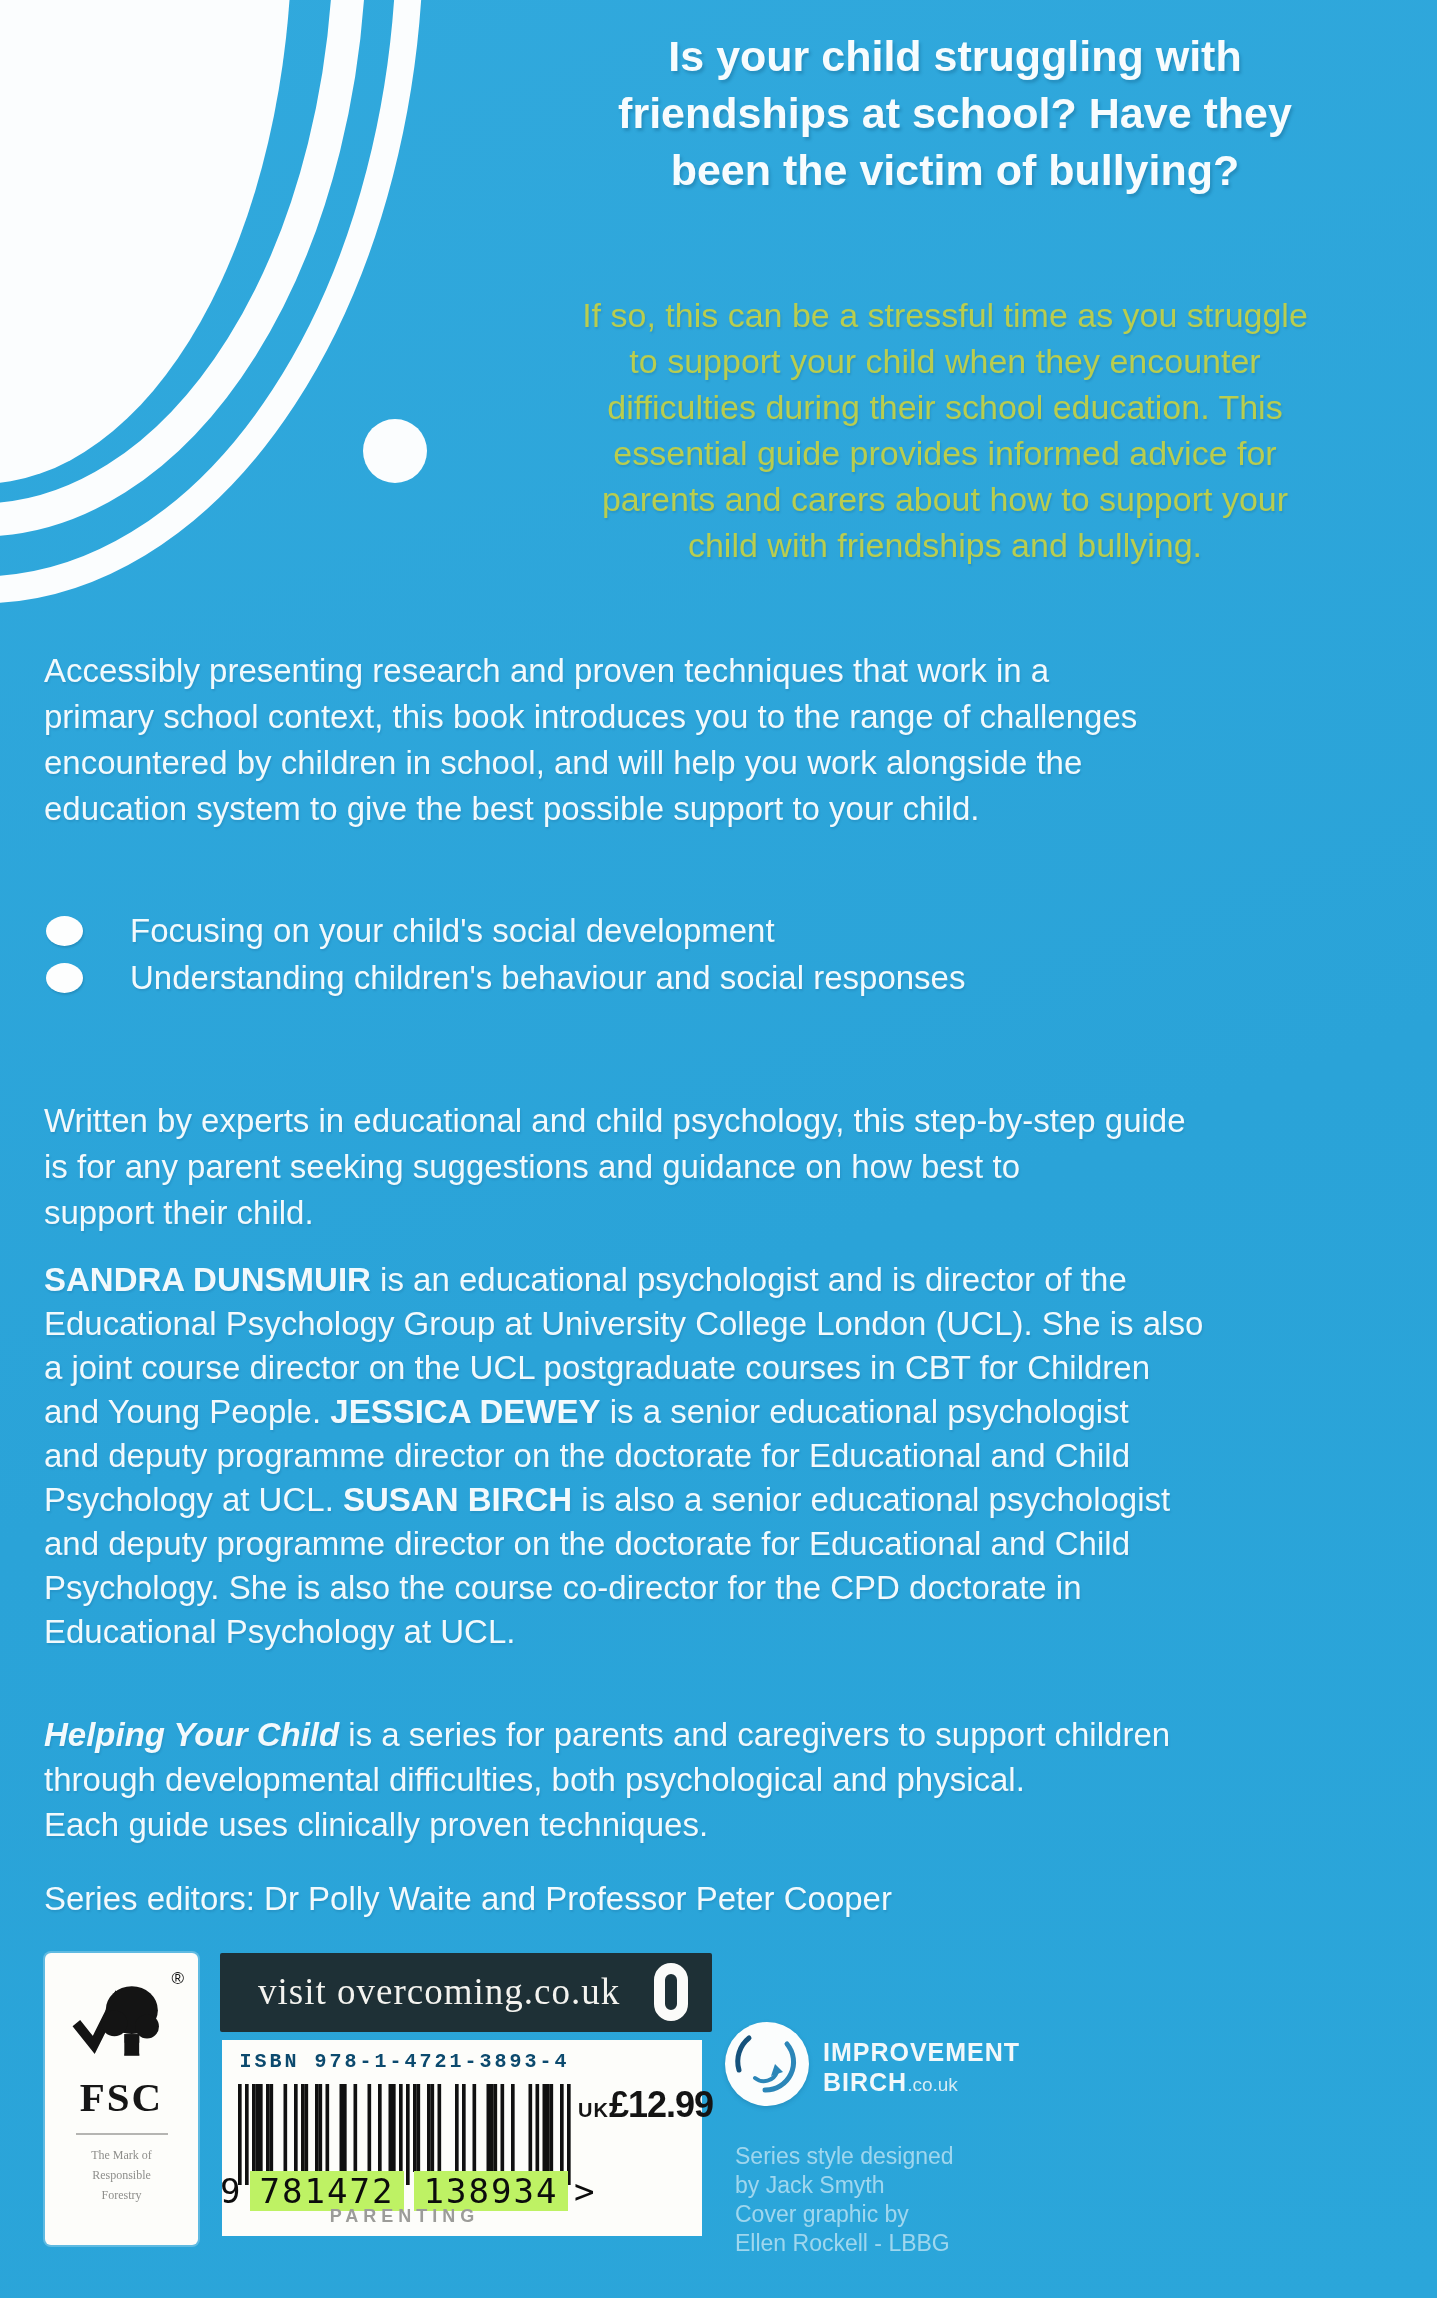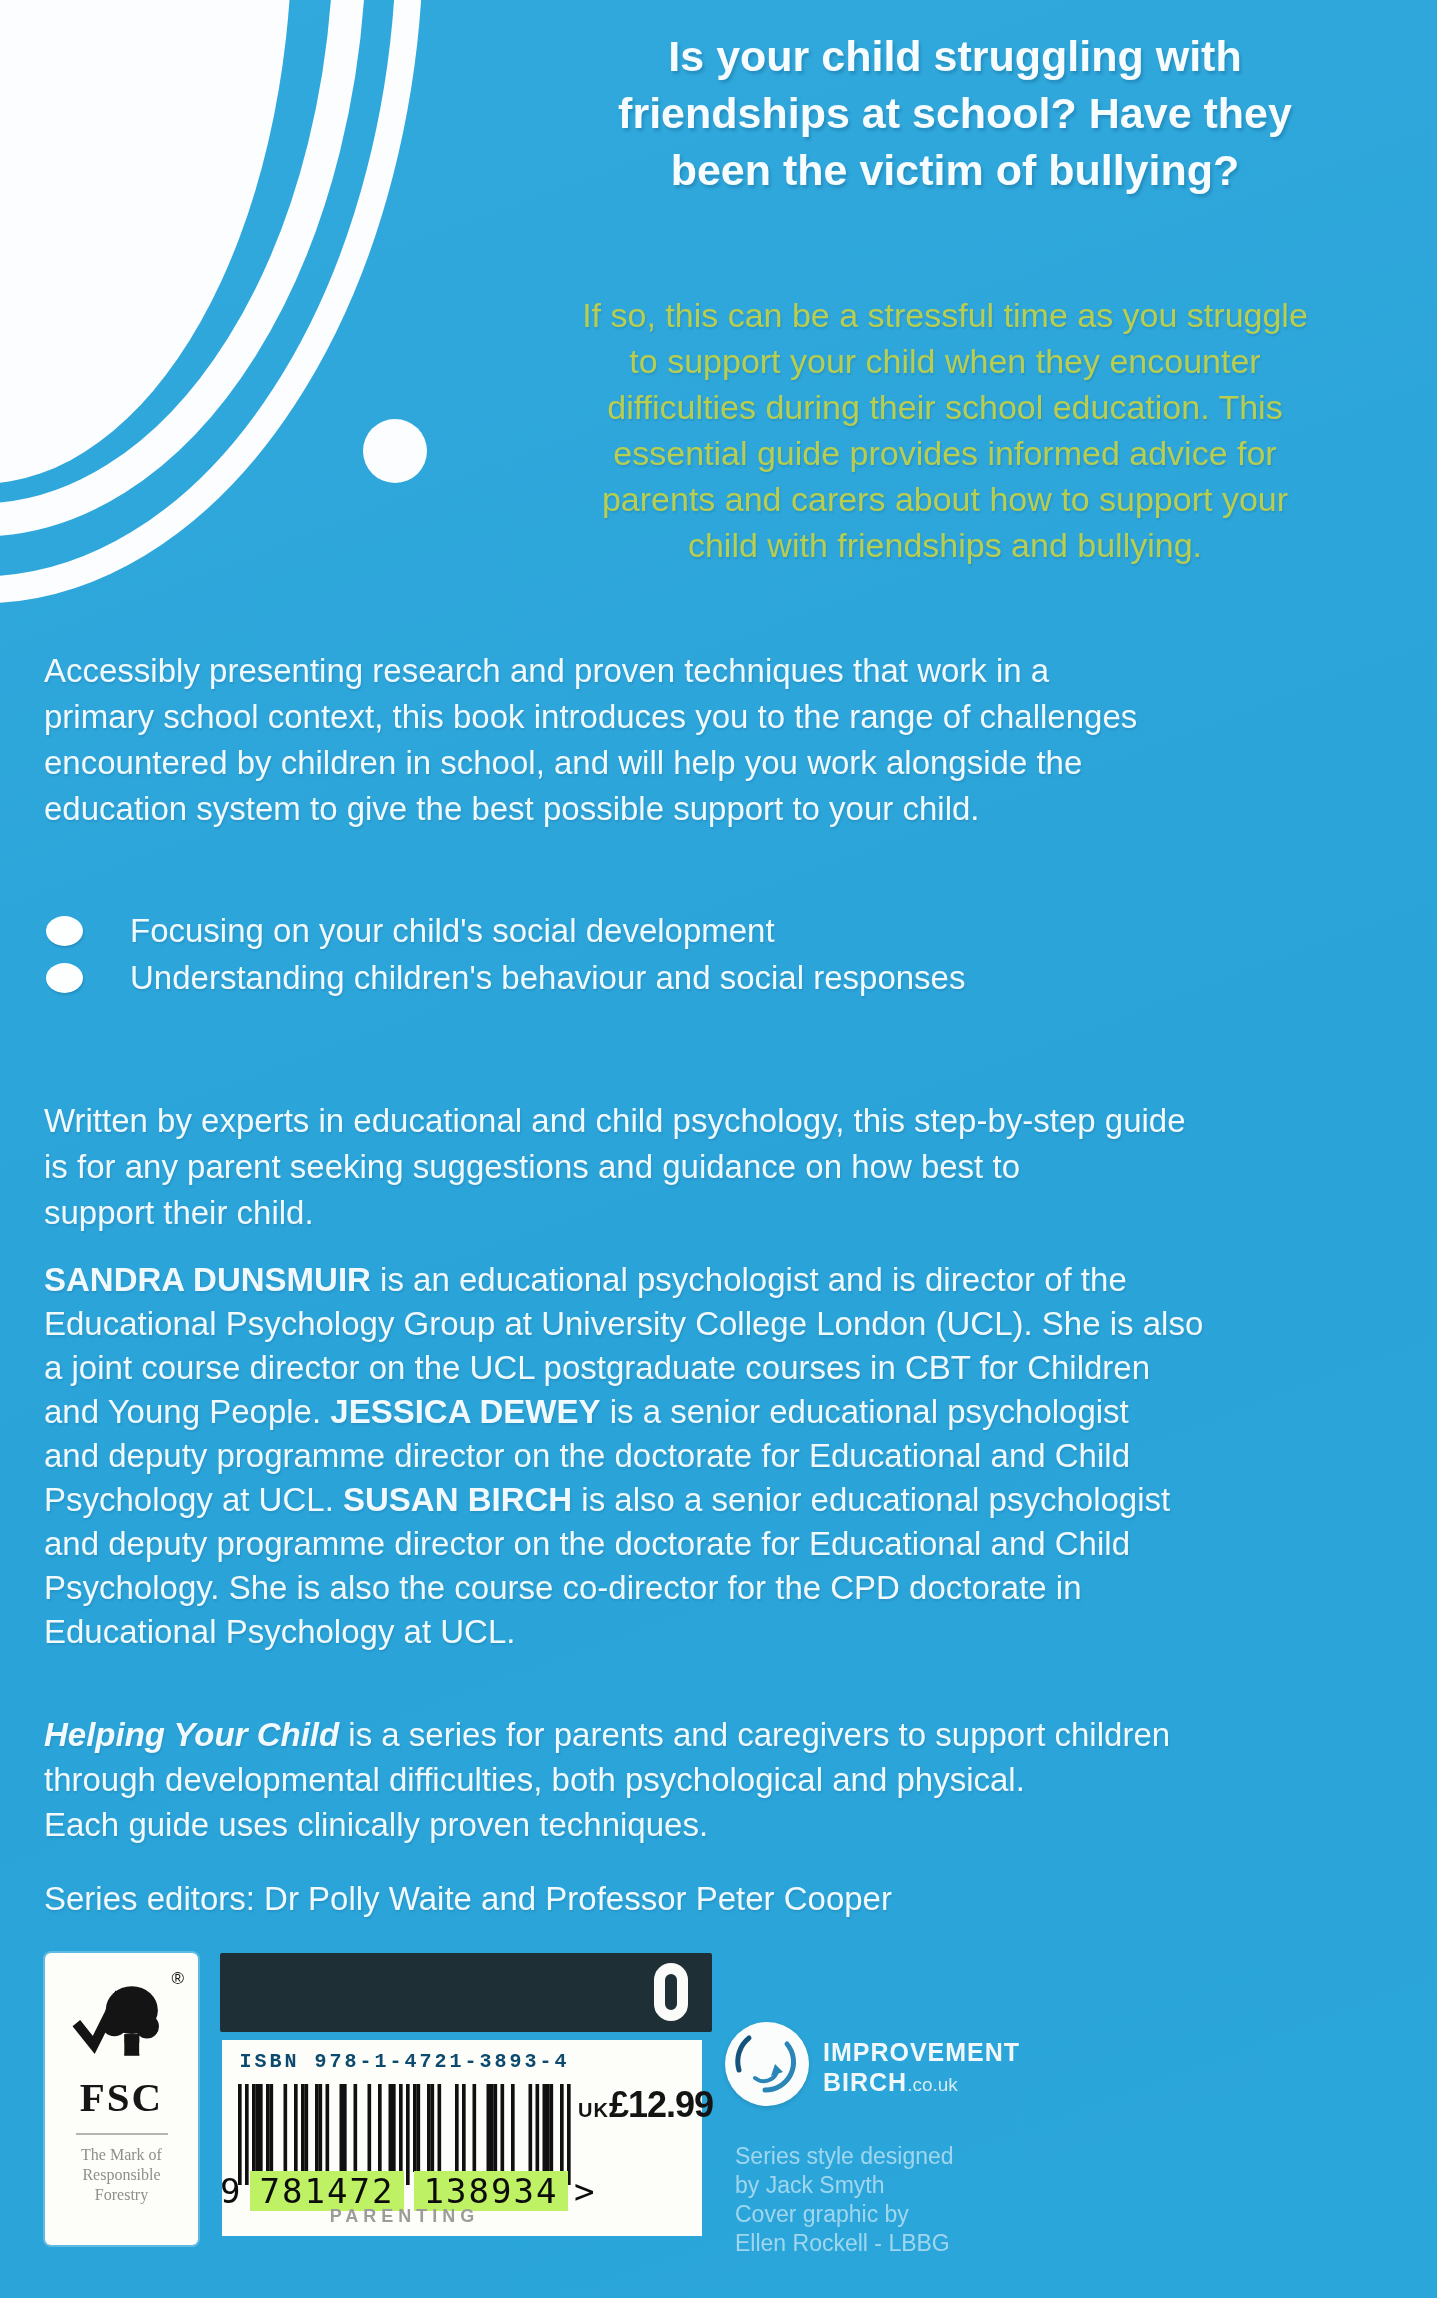--- a/index.html
+++ b/index.html
@@ -27,21 +27,21 @@
   .editors{top:1876px;}
   .seg-b{font-weight:bold;}
   .seg-bi{font-weight:bold;font-style:italic;}
   
   .fsc{position:absolute;left:45px;top:1953px;width:153px;height:292px;background:#fdfdfa;
        border-radius:6px;text-align:center;box-shadow:0 0 0 2px rgba(255,255,255,.25);}
   .fsc .reg{position:absolute;right:14px;top:16px;font-size:17px;color:#111;}
   .fsc-label{font-family:"Liberation Serif",serif;font-weight:bold;font-size:41px;color:#161616;
              letter-spacing:2px;margin-top:-2px;}
   .fsc-divider{width:92px;height:2px;background:#b5b5b2;margin:12px auto 10px auto;}
-  .fsc-tagline{font-family:"Liberation Serif",serif;font-size:16px;line-height:20px;color:#8e8e8b;}
+  .fsc-tagline{font-family:"Liberation Serif",serif;font-size:12px;line-height:20px;color:#8e8e8b;}
   .site-bar{position:absolute;left:220px;top:1953px;width:492px;height:79px;background:#1e3036;
             border-radius:2px;}
   .site-url{position:absolute;left:38px;top:17px;font-family:"Liberation Serif",serif;
             font-size:37px;color:#f4f3ef;letter-spacing:1px;}
   .o-logo{position:absolute;right:24px;top:10px;width:34px;height:58px;border:11px solid #fbfbf9;
           border-radius:20px;box-sizing:border-box;}
   .bc-panel{position:absolute;left:222px;top:2040px;width:480px;height:196px;background:#fdfdfa;}
   .isbn{position:absolute;left:16px;top:10px;width:333px;text-align:center;
         font-family:"Liberation Mono",monospace;font-size:20px;font-weight:bold;color:#0c4a6e;
         letter-spacing:3px;white-space:nowrap;}
@@ -115,20 +115,21 @@
       <rect x="52" y="58" width="14" height="20" fill="#141414"></rect>
       <rect x="40" y="66" width="12" height="10" fill="#fdfdfa"></rect>
       <rect x="66" y="66" width="12" height="10" fill="#fdfdfa"></rect>
     </svg>
     <div class="fsc-label">FSC</div>
     <div class="fsc-divider"></div>
     <div class="fsc-tagline">The Mark of<br>Responsible<br>Forestry</div>
   </div>
 
   <div class="site-bar">
+    <span class="site-url">visit overcoming.co.uk</span>
     <span class="o-logo"></span>
   </div>
 
   <div class="bc-panel">
     <div class="isbn">ISBN 978-1-4721-3893-4</div>
     <div class="bc-wrap">
       <svg width="336" height="101" viewBox="0 0 336 101">
           <rect x="0.0" y="0" width="3.65" height="101" fill="#101010"></rect>
           <rect x="7.0" y="0" width="3.65" height="101" fill="#101010"></rect>
           <rect x="14.0" y="0" width="3.65" height="88" fill="#101010"></rect>

